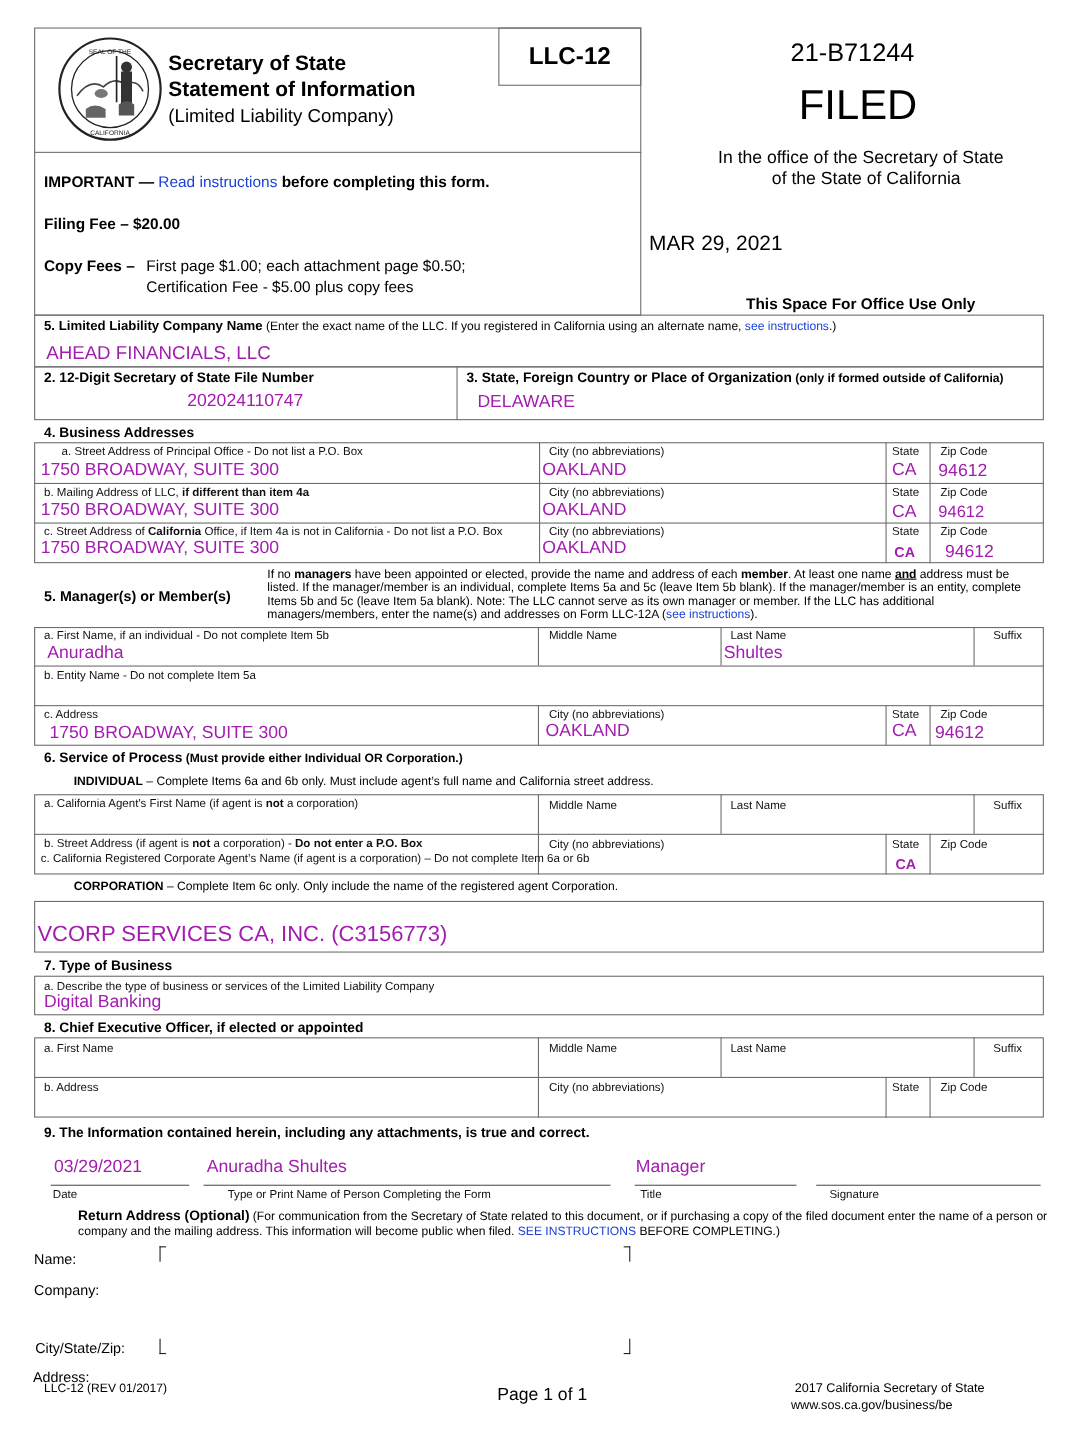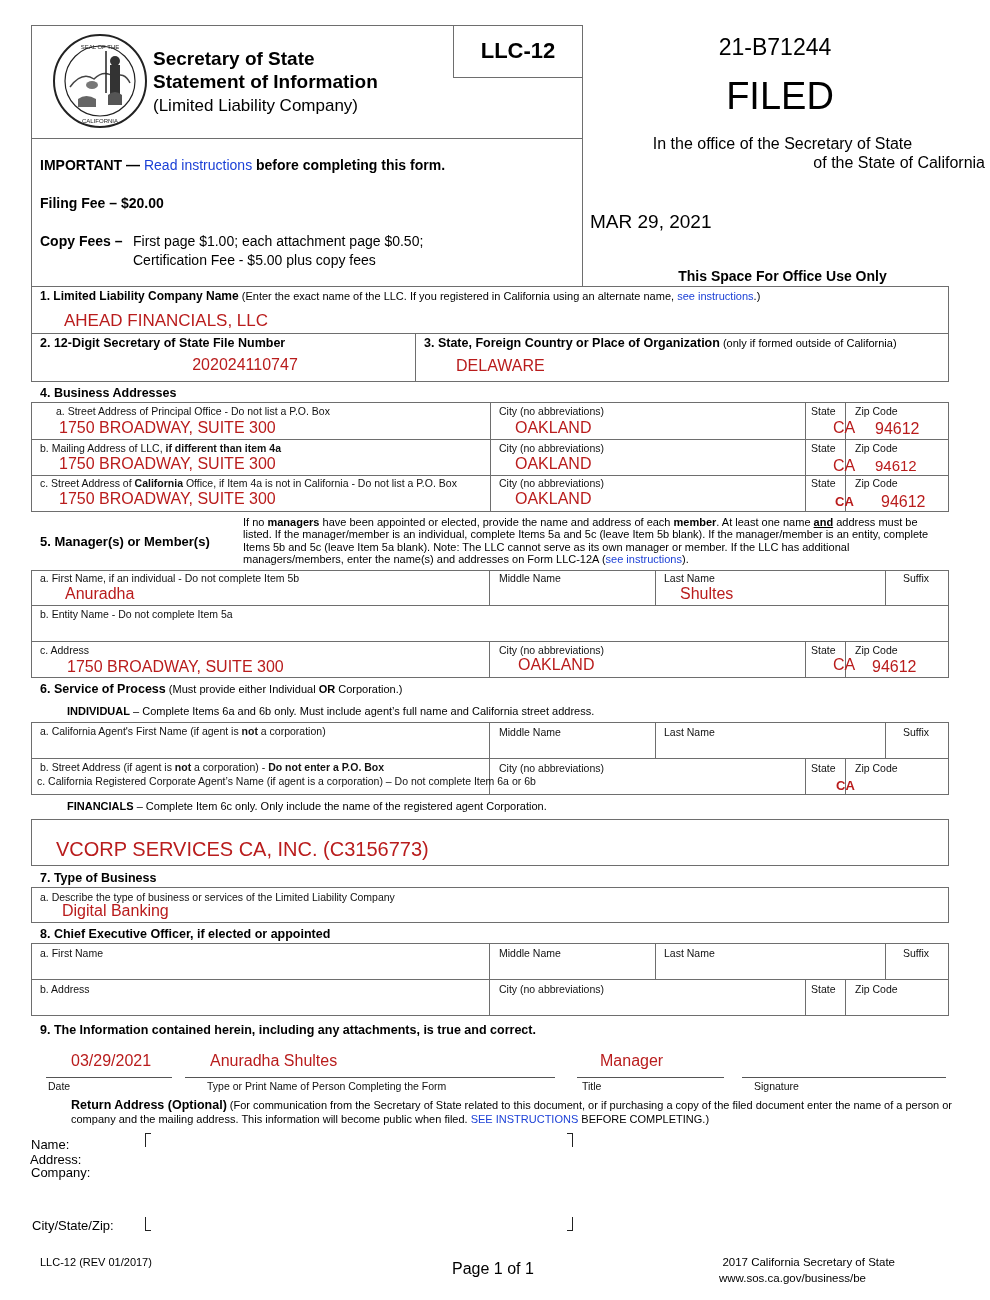--- a/index.html
+++ b/index.html
@@ -3,23 +3,23 @@
 <meta charset="utf-8">
 <style>
   * { box-sizing: border-box; margin: 0; padding: 0; }
   html, body { width: 990px; height: 1300px; background: #ffffff; }
   body { position: relative; font-family: "Liberation Sans", sans-serif; color: #000; overflow: hidden; }
   .abs { position: absolute; }
   .bx { position: absolute; border: 1px solid #6e6e6e; }
   .vl { position: absolute; width: 1px; background: #6e6e6e; }
   .hl { position: absolute; height: 1px; background: #6e6e6e; }
   .lbl { position: absolute; font-size: 10.5px; color: #111; white-space: nowrap; }
-  .val { position: absolute; font-size: 16px; color: #b91c1c; white-space: nowrap; margin-left: 22px; }
+  .val { position: absolute; font-size: 16px; color: #a21caf; white-space: nowrap; }
   .sec { position: absolute; font-size: 12.5px; font-weight: bold; white-space: nowrap; }
-  .small { font-weight: normal; font-size: 11px; }
+  .small { font-weight: bold; font-size: 11px; }
   .link { color: #1a3fd6; }
   .b { font-weight: bold; }
   .u { text-decoration: underline; }
   .sigline { position: absolute; height: 1px; background: #555; }
 </style>
 </head>
 <body>
 
 <div class="bx" style="left:31px;top:25px;width:552px;height:262px;"></div>
 <div class="hl" style="left:31px;top:138px;width:552px;"></div>
@@ -50,27 +50,27 @@
   <span>IMPORTANT — </span><span class="link" style="font-weight:normal;">Read instructions</span><span> before completing this form.</span>
 </div>
 <div class="abs" style="left:40px;top:195px;font-size:14px;font-weight:bold;">Filing Fee – $20.00</div>
 <div class="abs" style="left:40px;top:233px;font-size:14px;font-weight:bold;">Copy Fees –</div>
 <div class="abs" style="left:133px;top:233px;font-size:14px;">First page $1.00; each attachment page $0.50;</div>
 <div class="abs" style="left:133px;top:252px;font-size:14px;">Certification Fee - $5.00 plus copy fees</div>
 
 <div class="abs" style="left:590px;top:34px;width:370px;text-align:center;font-size:23px;">21-B71244</div>
 <div class="abs" style="left:590px;top:75px;width:380px;text-align:center;font-size:38px;">FILED</div>
 <div class="abs" style="left:590px;top:135px;width:385px;text-align:center;font-size:16px;">In the office of the Secretary of State</div>
-<div class="abs" style="left:590px;top:154px;width:395px;text-align:right;font-size:16px;">of the State of California</div>
+<div class="abs" style="left:590px;top:154px;width:395px;text-align:center;font-size:16px;">of the State of California</div>
 <div class="abs" style="left:590px;top:211px;width:385px;font-size:19px;">MAR 29, 2021</div>
 <div class="abs" style="left:590px;top:268px;width:385px;text-align:center;font-size:14px;font-weight:bold;">This Space For Office Use Only</div>
 
 <div class="bx" style="left:31px;top:286px;width:918px;height:48px;"></div>
 <div class="abs" style="left:40px;top:289px;font-size:12px;white-space:nowrap;">
-  <span class="b">1.  Limited Liability Company Name</span><span style="font-size:11px;text-align:center;"> (Enter the exact name of the LLC.  If you registered in California using an alternate name, </span><span class="link" style="font-size:11px;">see instructions</span><span style="font-size:11px;">.)</span>
+  <span class="b">5.  Limited Liability Company Name</span><span style="font-size:11px;text-align:center;"> (Enter the exact name of the LLC.  If you registered in California using an alternate name, </span><span class="link" style="font-size:11px;">see instructions</span><span style="font-size:11px;">.)</span>
 </div>
 <div class="val" style="left:42px;top:311px;font-size:17px;">AHEAD FINANCIALS, LLC</div>
 
 <div class="bx" style="left:31px;top:333px;width:918px;height:49px;"></div>
 <div class="vl" style="left:415px;top:333px;height:49px;"></div>
 <div class="sec" style="left:40px;top:336px;">2.  12-Digit Secretary of State File Number</div>
 <div class="val" style="left:31px;top:356px;width:384px;text-align:center;">202024110747</div>
 <div class="sec" style="left:424px;top:336px;">
   <span>3.   State, Foreign Country or Place of Organization</span><span class="small"> (only if formed outside of California)</span>
 </div>
@@ -182,21 +182,21 @@
 </div>
 <div class="lbl" style="left:499px;top:762px;">City (no abbreviations)</div>
 <div class="lbl" style="left:811px;top:762px;">State</div>
 <div class="lbl" style="left:855px;top:762px;">Zip Code</div>
 <div class="val" style="left:814px;top:778px;font-size:13px;font-weight:bold;">CA</div>
 <div class="abs" style="left:36px;top:775px;width:450px;height:18px;"></div>
 <div class="abs" style="left:493px;top:775px;width:310px;height:18px;"></div>
 <div class="abs" style="left:849px;top:775px;width:98px;height:18px;"></div>
 
 <div class="abs" style="left:67px;top:800px;font-size:11px;white-space:nowrap;">
-  <span class="b">FINANCIALS</span><span> – Complete Item 6c only.  Only include the name of the registered agent Corporation.</span>
+  <span class="b">CORPORATION</span><span> – Complete Item 6c only.  Only include the name of the registered agent Corporation.</span>
 </div>
 
 <div class="bx" style="left:31px;top:819px;width:918px;height:47px;"></div>
 <div class="lbl" style="left:37px;top:775px;">c. California Registered Corporate Agent’s Name (if agent is a corporation) – Do not complete Item 6a or 6b</div>
 <div class="val" style="left:34px;top:838px;font-size:20px;">VCORP SERVICES CA, INC. (C3156773)</div>
 
 <div class="sec" style="left:40px;top:871px;">7.  Type of Business</div>
 <div class="bx" style="left:31px;top:887px;width:918px;height:36px;"></div>
 <div class="lbl" style="left:40px;top:891px;">a. Describe the type of business or services of the Limited Liability Company</div>
 <div class="val" style="left:40px;top:902px;">Digital Banking</div>
@@ -244,21 +244,21 @@
 <div class="lbl" style="left:207px;top:1080px;">Type or Print Name of Person Completing the Form</div>
 <div class="lbl" style="left:582px;top:1080px;">Title</div>
 <div class="lbl" style="left:754px;top:1080px;">Signature</div>
 
 <div class="abs" style="left:31px;top:1098px;width:920px;font-size:11px;line-height:14px;margin-left:40px;">
   <span class="b" style="font-size:12.5px;">Return Address (Optional)</span><span> (For communication from the Secretary of State related to this document, or if purchasing a copy of the filed document enter the name of a person or company and the mailing address. This information will become public when filed.  </span><span class="link">SEE INSTRUCTIONS</span><span> BEFORE COMPLETING.)</span>
 </div>
 
 <div class="abs" style="left:31px;top:1137px;font-size:13px;">Name:</div>
 <div class="abs" style="left:31px;top:1165px;font-size:13px;">Company:</div>
-<div class="abs" style="left:30px;top:1152px;font-size:13px;">Address:</div>
+<div class="abs" style="left:30px;top:1244px;font-size:13px;">Address:</div>
 <div class="abs" style="left:32px;top:1218px;font-size:13px;">City/State/Zip:</div>
 
 <div class="abs" style="left:145px;top:1133px;width:428px;height:98px;">
   <div class="abs" style="left:0;top:0;width:6px;height:14px;border-left:1.5px solid #222;border-top:1.5px solid #222;"></div>
   <div class="abs" style="right:0;top:0;width:6px;height:14px;border-right:1.5px solid #222;border-top:1.5px solid #222;"></div>
   <div class="abs" style="left:0;bottom:0;width:6px;height:14px;border-left:1.5px solid #222;border-bottom:1.5px solid #222;"></div>
   <div class="abs" style="right:0;bottom:0;width:6px;height:14px;border-right:1.5px solid #222;border-bottom:1.5px solid #222;"></div>
 </div>
 
 <div class="abs" style="left:40px;top:1256px;font-size:11px;">LLC-12 (REV 01/2017)</div>

